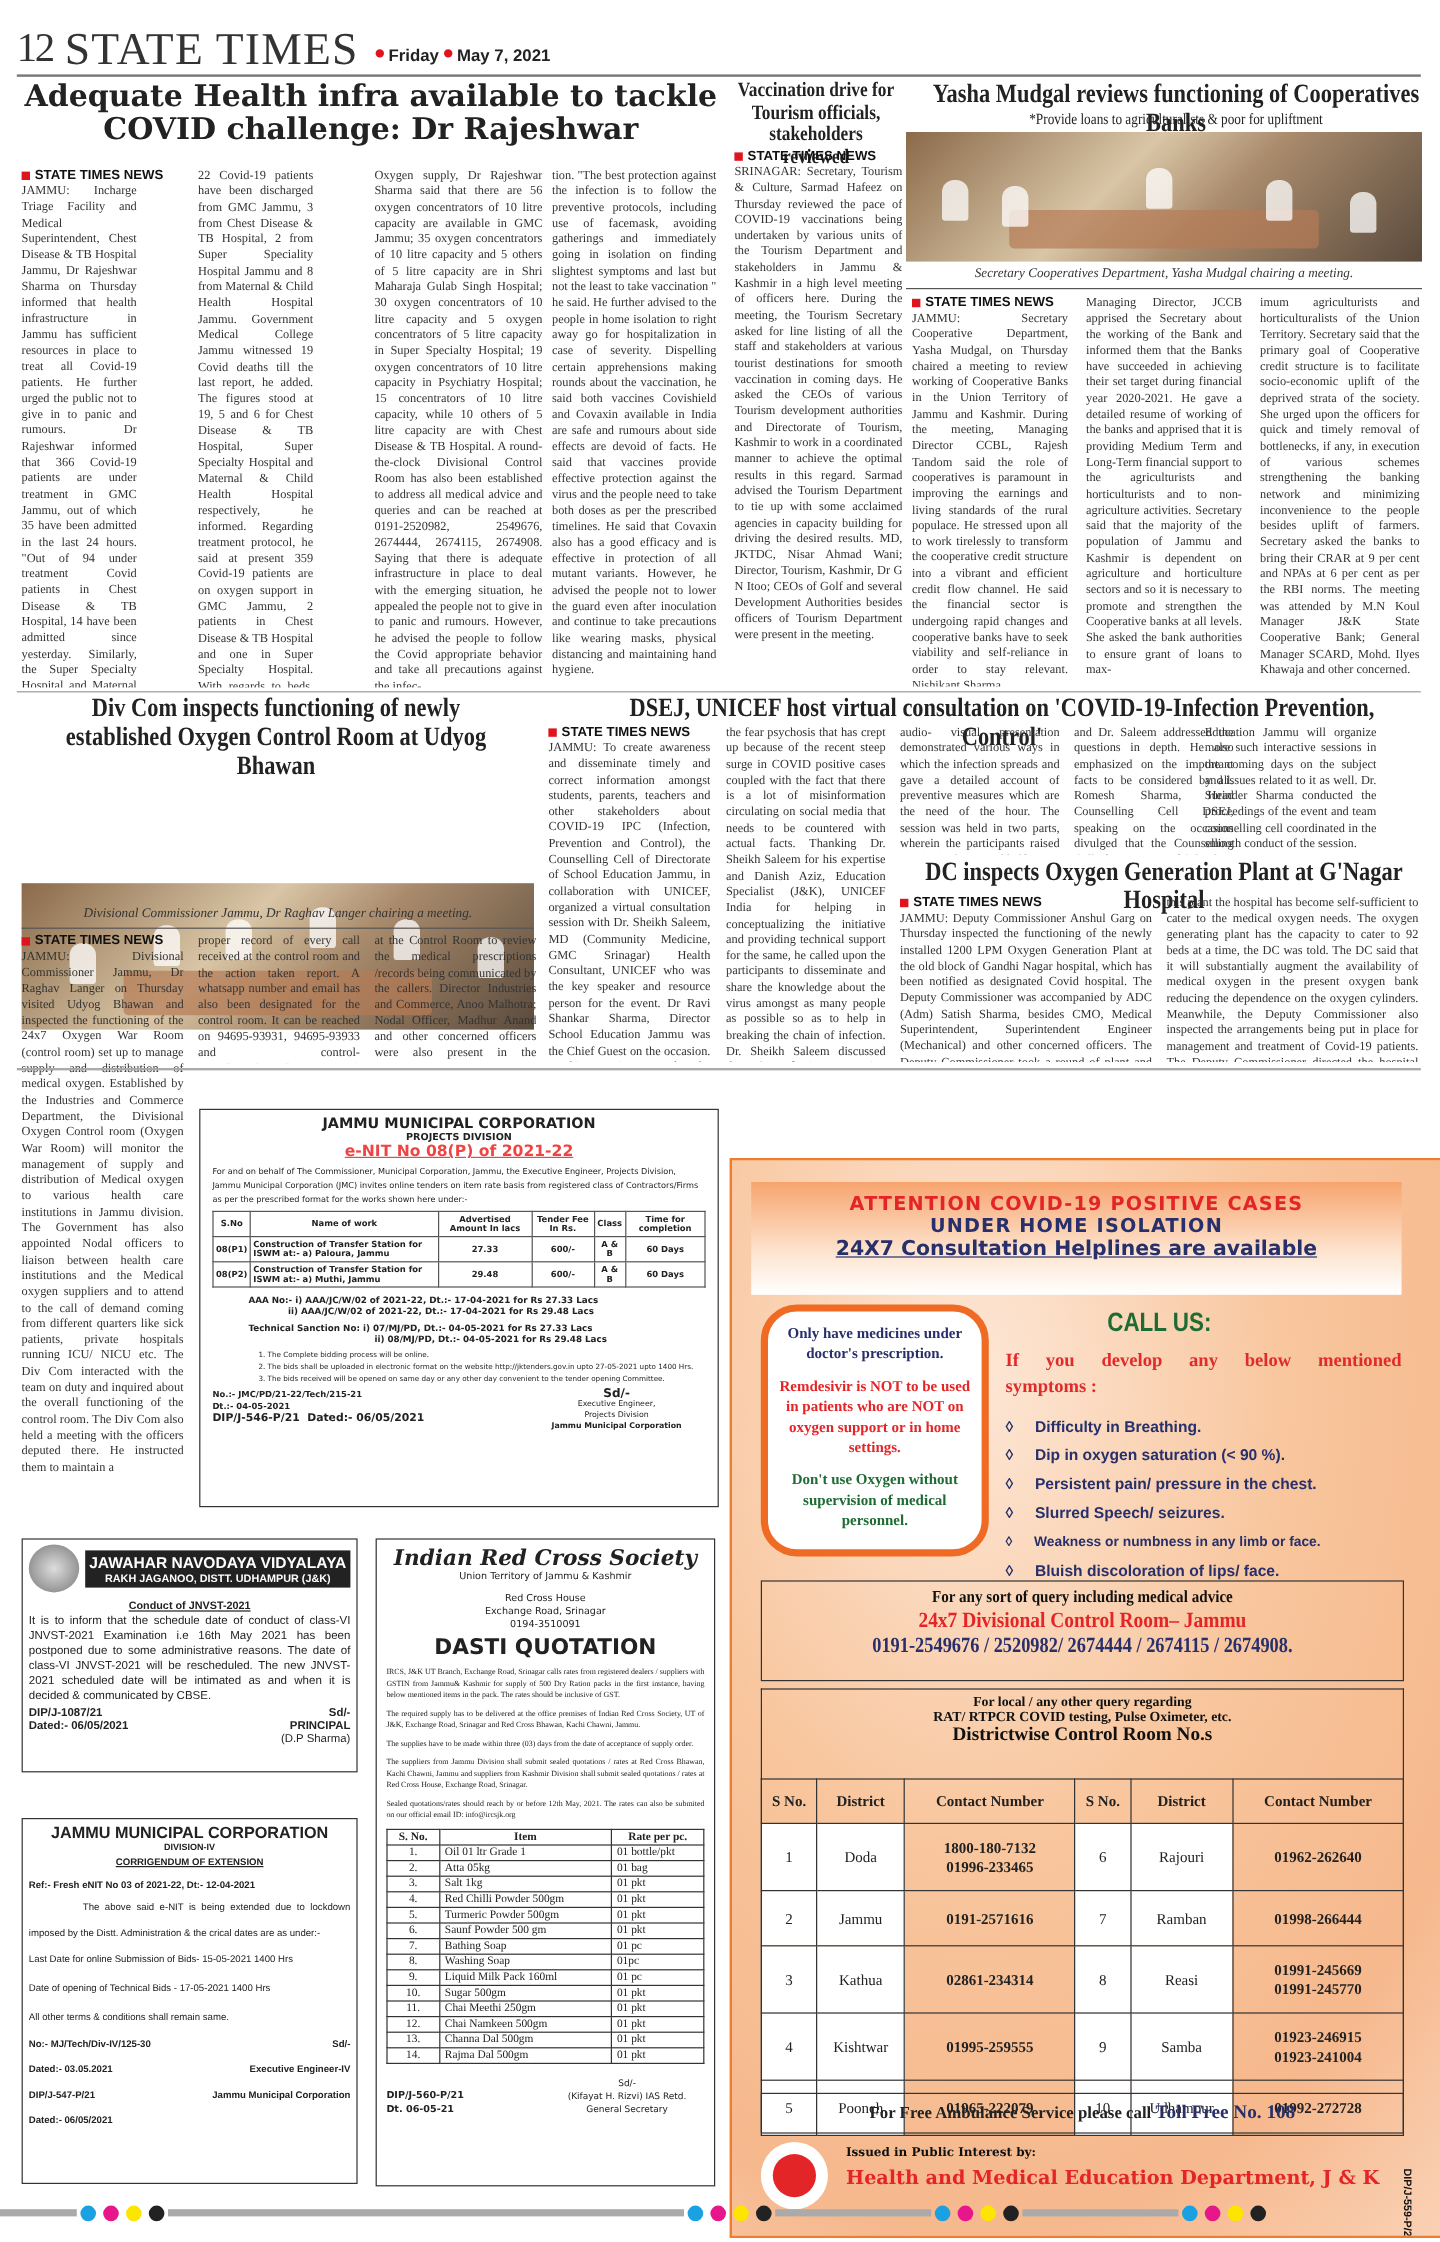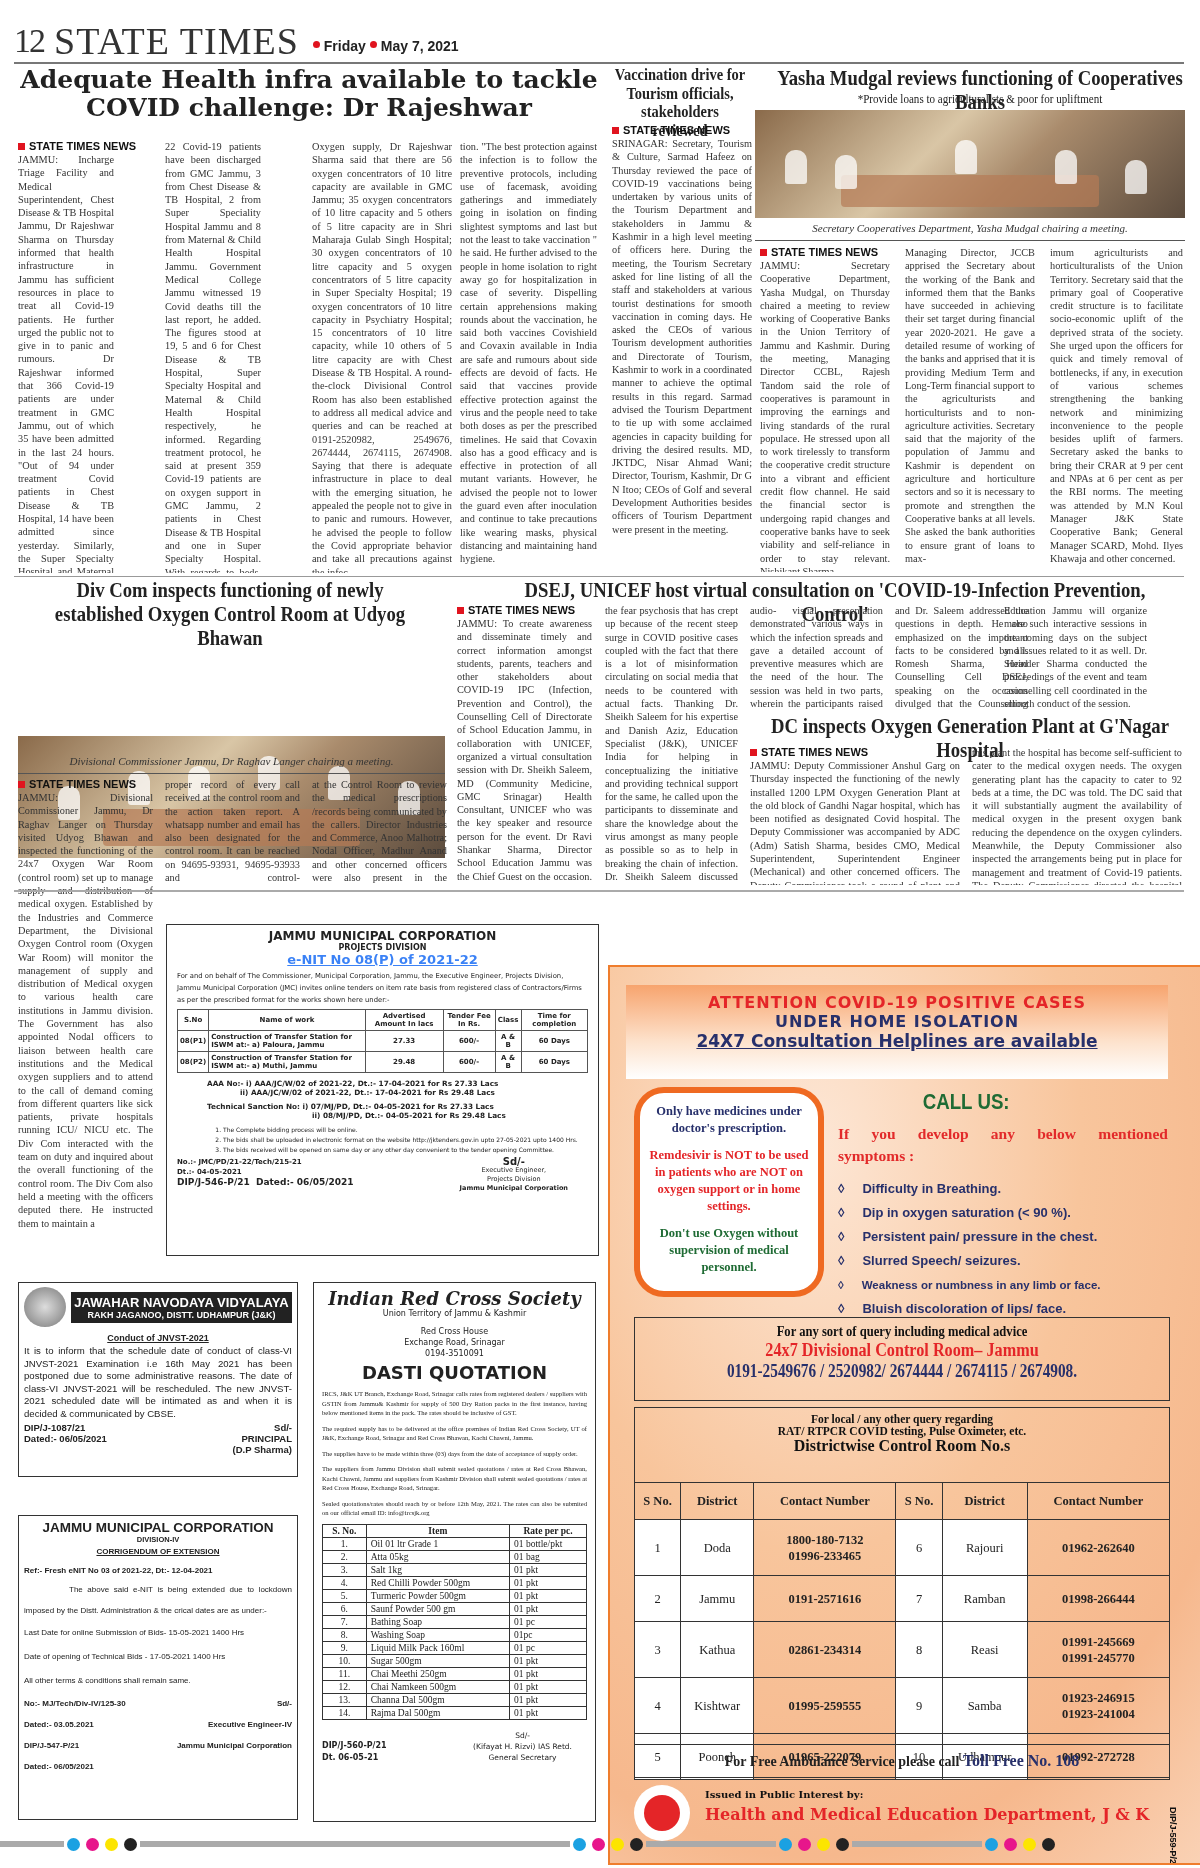--- a/index.html
+++ b/index.html
@@ -119,21 +119,21 @@
 <div class="abs hl-cond" style="left:720px;top:714px;width:500px;font-size:22px">DC inspects Oxygen Generation Plant at G'Nagar Hospital</div>
 <div class="abs byline" style="left:750px;top:746px">STATE TIMES NEWS</div>
 <div class="abs col" style="left:750px;top:759px;width:210px;height:126px;overflow:hidden">JAMMU: Deputy Commissioner Anshul Garg on Thursday inspected the functioning of the newly installed 1200 LPM Oxygen Generation Plant at the old block of Gandhi Nagar hospital, which has been notified as designated Covid hospital. The Deputy Commissioner was accompanied by ADC (Adm) Satish Sharma, besides CMO, Medical Superintendent, Superintendent Engineer (Mechanical) and other concerned officers. The Deputy Commissioner took a round of plant and inquired about its overall functioning. He was appraised that with the commissioning of</div>
 <div class="abs col" style="left:972px;top:746px;width:210px;height:139px;overflow:hidden">this plant the hospital has become self-sufficient to cater to the medical oxygen needs. The oxygen generating plant has the capacity to cater to 92 beds at a time, the DC was told. The DC said that it will substantially augment the availability of medical oxygen in the present oxygen bank reducing the dependence on the oxygen cylinders. Meanwhile, the Deputy Commissioner also inspected the arrangements being put in place for management and treatment of Covid-19 patients. The Deputy Commissioner directed the hospital authorities to augment the existing bed capacity for efficient management of Covid patients.</div>
 
 <div class="abs" style="left:14px;top:890px;width:1170px;height:2px;background:#aaa"></div>
 
 <div class="abs box" style="left:166px;top:924px;width:433px;height:332px;padding:4px 10px">
   <div class="dv" style="text-align:center;font-weight:bold;font-size:12px">JAMMU MUNICIPAL CORPORATION</div>
   <div class="dv" style="text-align:center;font-weight:bold;font-size:8px">PROJECTS DIVISION</div>
-  <div class="dv" style="text-align:center;font-weight:bold;font-size:13px;text-decoration:underline;color:#3b82f6">e-NIT No 08(P) of 2021-22</div>
+  <div class="dv" style="text-align:center;font-weight:bold;font-size:13px;text-decoration:underline;color:#ef4444">e-NIT No 08(P) of 2021-22</div>
   <div class="dv" style="font-size:6.8px;line-height:12px;margin-top:3px">For and on behalf of The Commissioner, Municipal Corporation, Jammu, the Executive Engineer, Projects Division, Jammu Municipal Corporation (JMC) invites online tenders on item rate basis from registered class of Contractors/Firms as per the prescribed format for the works shown here under:-</div>
   <table class="tender" style="width:100%;margin-top:3px">
     <thead>
         <tr id="tender-head">
           <th>S.No</th>
           <th>Name of work</th>
           <th>Advertised Amount In lacs</th>
           <th>Tender Fee In Rs.</th>
           <th>Class</th>
           <th>Time for completion</th>
@@ -193,21 +193,21 @@
   <div class="sans" style="text-align:center;font-weight:bold;font-size:9px;text-decoration:underline;margin-top:6px">Conduct of JNVST-2021</div>
   <div class="sans" style="font-size:9.6px;line-height:12.5px;text-align:justify;margin-top:2px">It is to inform that the schedule date of conduct of class-VI JNVST-2021 Examination i.e 16th May 2021 has been postponed due to some administrative reasons. The date of class-VI JNVST-2021 will be rescheduled. The new JNVST-2021 scheduled date will be intimated as and when it is decided &amp; communicated by CBSE.</div>
   <div class="sans" style="display:flex;justify-content:space-between;font-weight:bold;font-size:9.5px;margin-top:2px">
       <span>DIP/J-1087/21</span>
       <span>Sd/-</span>
     </div>
   <div class="sans" style="display:flex;justify-content:space-between;font-weight:bold;font-size:9.5px">
       <span>Dated:- 06/05/2021</span>
       <span>PRINCIPAL</span>
     </div>
-  <div class="sans" style="text-align:right;font-weight:bold;font-size:9.5px">(D.P Sharma)</div>
+  <div class="sans" style="text-align:right;font-weight:normal;font-size:9.5px">(D.P Sharma)</div>
 </div>
 
 <div class="abs box" style="left:18px;top:1515px;width:280px;height:305px;padding:4px 5px">
   <div class="sans" style="text-align:center;font-weight:bold;font-size:13.5px">JAMMU MUNICIPAL CORPORATION</div>
   <div class="sans" style="text-align:center;font-weight:bold;font-size:7.5px">DIVISION-IV</div>
   <div class="sans" style="text-align:center;font-weight:bold;font-size:8px;text-decoration:underline;margin-top:3px">CORRIGENDUM OF EXTENSION</div>
   <div class="sans" style="font-weight:bold;font-size:8px;margin-top:10px">Ref:- Fresh eNIT No 03 of 2021-22, Dt:- 12-04-2021</div>
   <div class="sans" style="font-size:8px;line-height:21px;text-align:justify;text-indent:45px;margin-top:4px">The above said e-NIT is being extended due to lockdown imposed by the Distt. Administration &amp; the crical dates are as under:-</div>
   <div class="sans" style="font-size:8px;line-height:24px">Last Date for online Submission of Bids- 15-05-2021 1400 Hrs</div>
   <div class="sans" style="font-size:8px;line-height:24px">Date of opening of Technical Bids - 17-05-2021 1400 Hrs</div>

